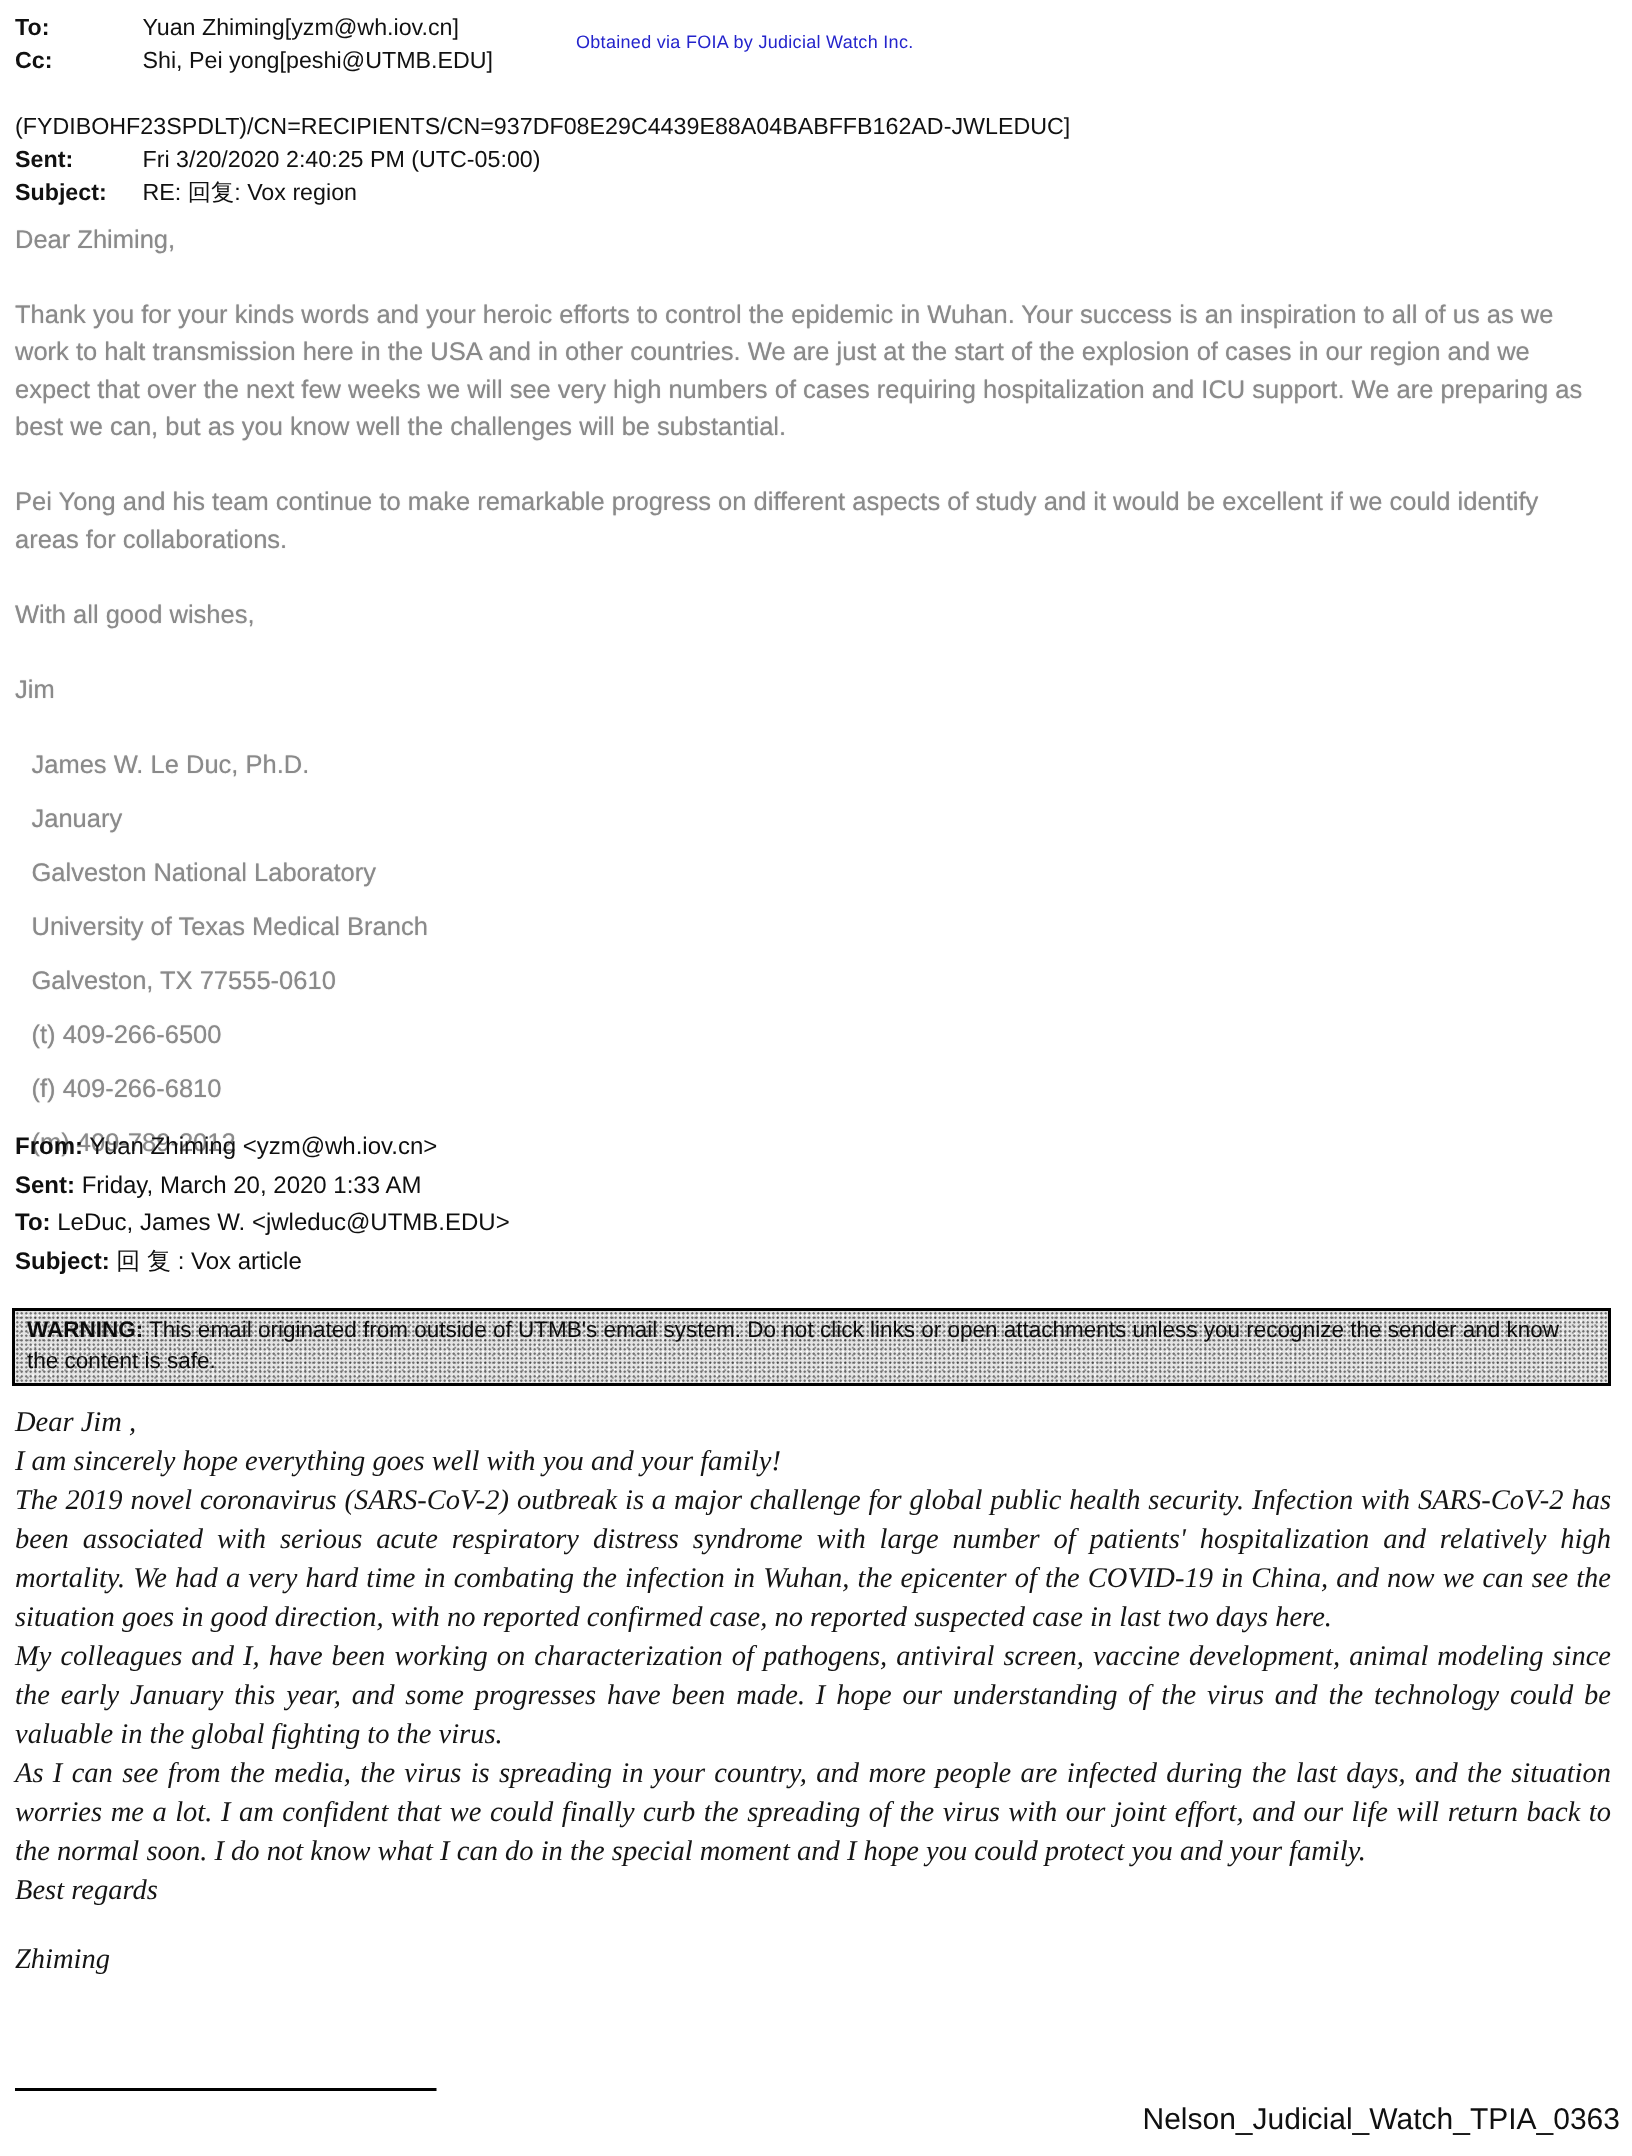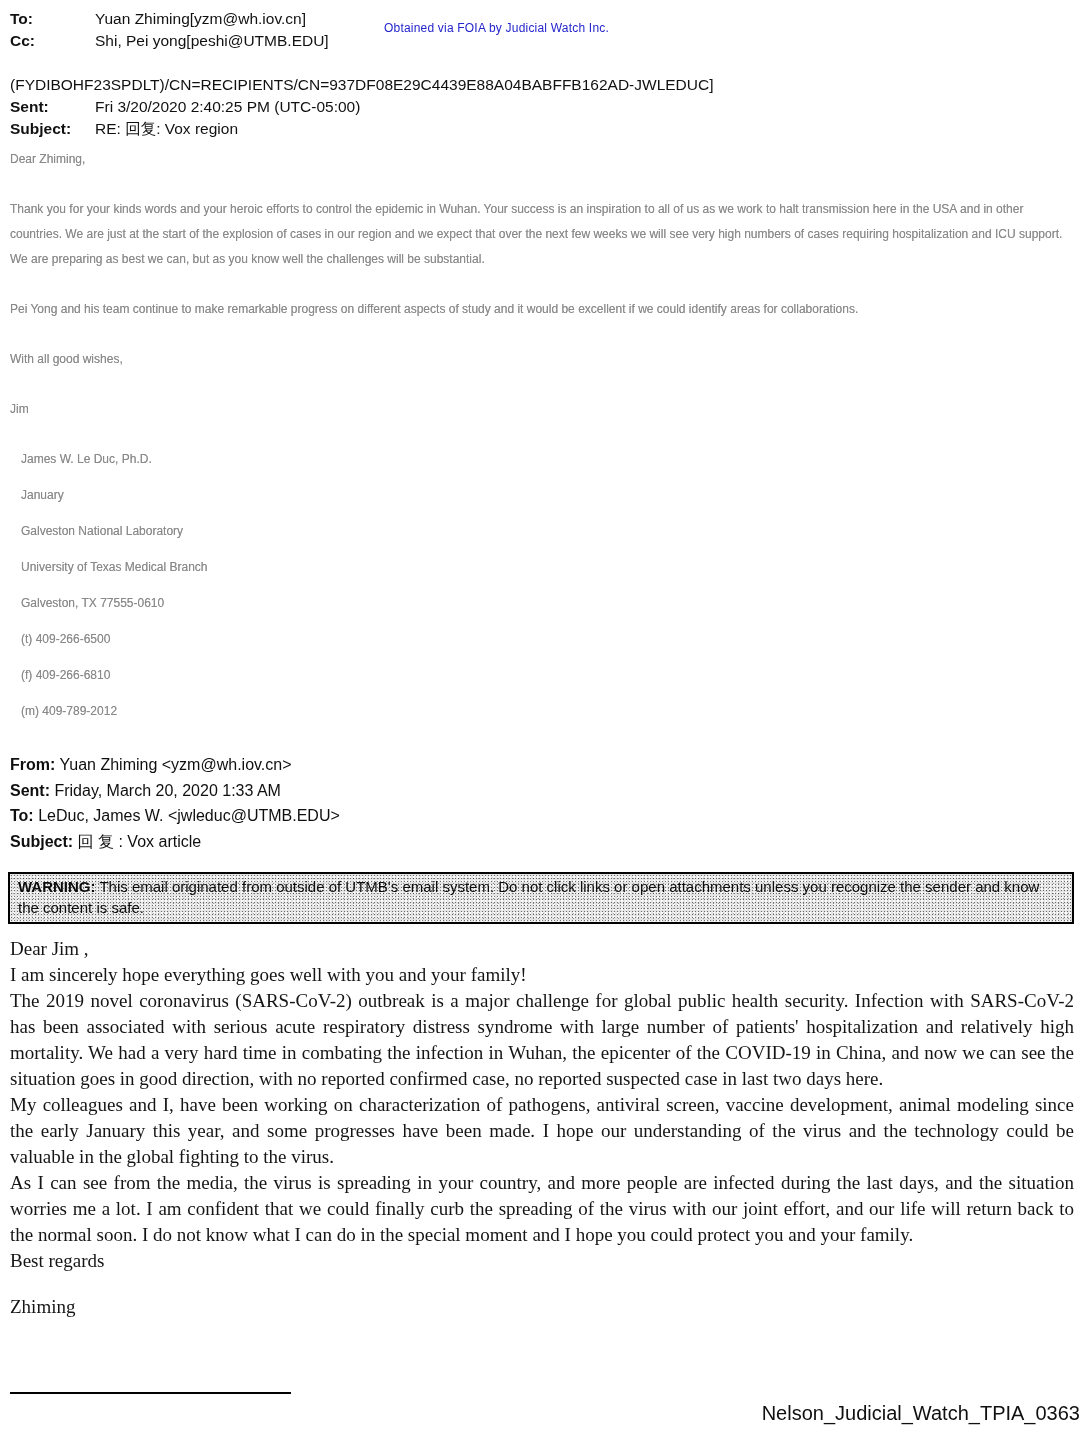--- a/index.html
+++ b/index.html
@@ -9,21 +9,21 @@
   }
   
   .hdr1{position:absolute;top:8px;left:10px;width:1068px;font-size:15.5px;line-height:21.7px;color:#111;}
   .hdr1 .hlabel{display:inline-block;width:85px;font-weight:bold;vertical-align:top;}
   .hdr1 .cont{margin-left:0;margin-top:23px;}
   
   .foia{position:absolute;left:384px;top:21px;font-size:12px;color:#2424cc;letter-spacing:.2px;}
   
   .email1{
     position:absolute;left:10px;top:147px;width:1058px;
-    font-size:12px;line-height:25px;color:#8a8a8a;
+    font-size:17px;line-height:25px;color:#8a8a8a;
     text-shadow:0 0 .6px rgba(138,138,138,.7);
   }
   .email1 p{margin:0 0 25px 0;}
   .email1 .sig div{margin:11px;}
   
   .hdr2{position:absolute;left:10px;top:752px;width:1060px;font-size:16px;line-height:25.5px;color:#0f0f0f;}
   .hdr2 .qlabel{font-weight:bold;}
   
   .warning{
     position:absolute;left:8px;top:872px;width:1046px;
@@ -35,21 +35,21 @@
       radial-gradient(rgba(0,0,0,.35) .6px, transparent .9px),
       radial-gradient(rgba(255,255,255,.9) .7px, transparent 1px);
     background-size:3px 3px,5px 5px,4px 4px;
     background-position:0 0,1px 2px,2px 1px;
   }
   .warning .wlabel{font-weight:bold;}
   
   .email2{
     position:absolute;left:10px;top:936px;width:1064px;
     font-family:"Liberation Serif","DejaVu Serif",serif;
-    font-size:19px;line-height:26px;color:#151515;
+    font-size:19px;line-height:26px;color:#151515;font-style:italic;
   }
   .email2 p{margin:0;}
   .email2 .just{text-align:justify;}
   .email2 .gap{height:20px;}
   
   .sep{position:absolute;left:10px;top:1392px;width:281px;border-top:2px solid #000;}
   .bates{position:absolute;right:8px;top:1402px;font-size:20px;color:#101010;}
 </style>
 </head>
 <body>

